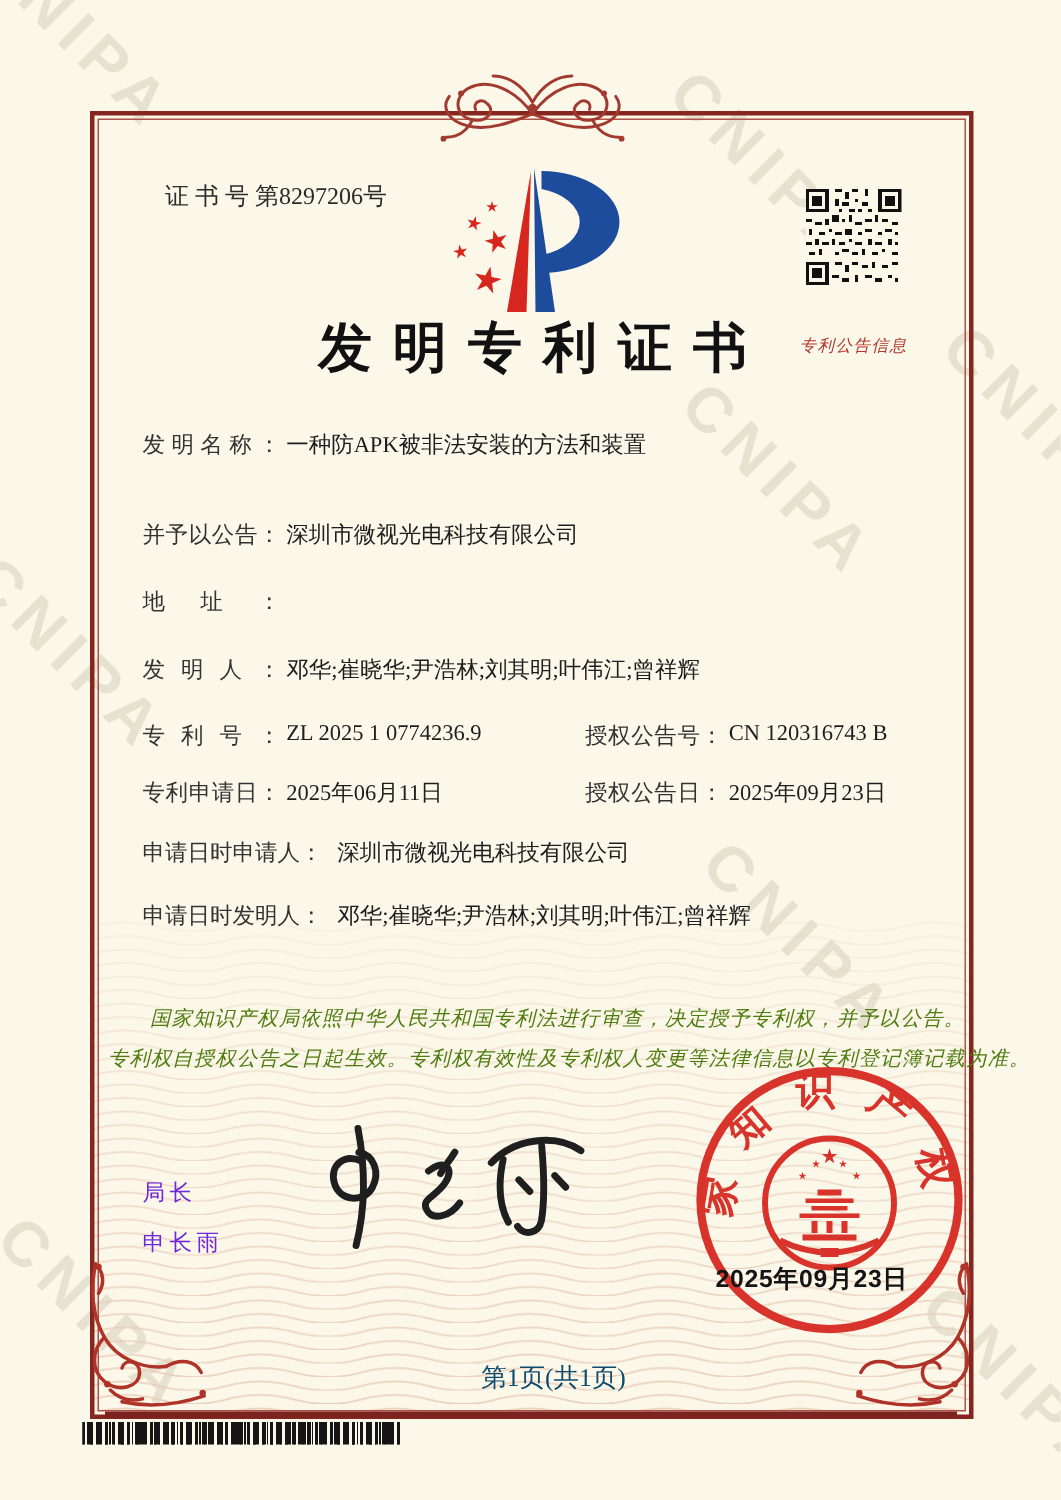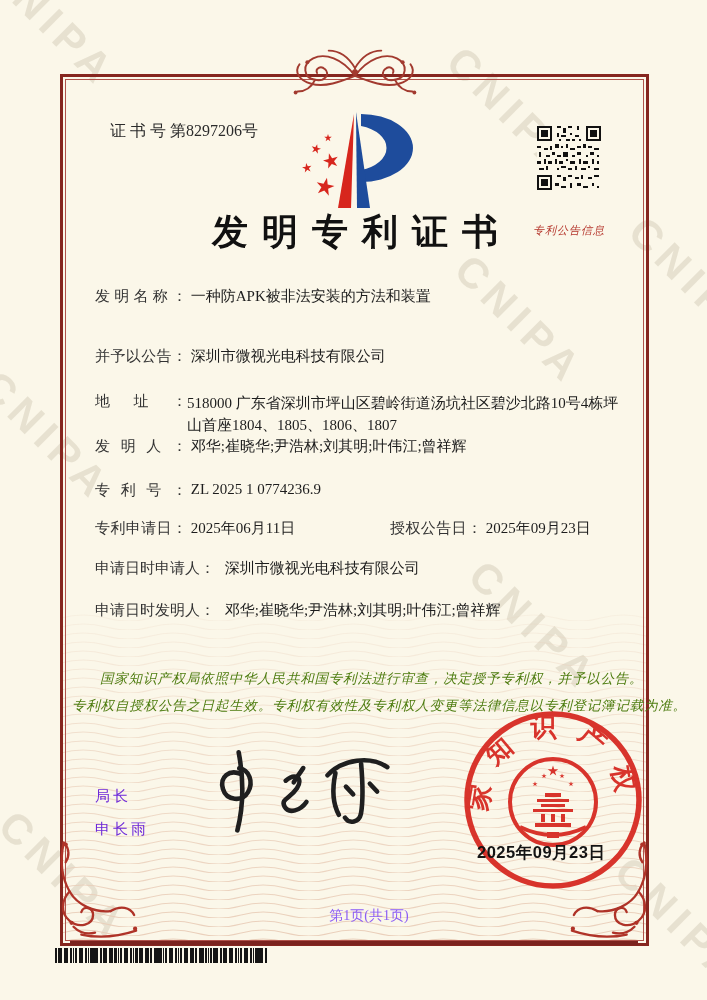--- a/index.html
+++ b/index.html
@@ -33,21 +33,21 @@
        color:#4d7c0f;letter-spacing:0.8px;z-index:3;white-space:nowrap;}
   .sig-block{position:absolute;left:95px;top:779px;z-index:4;
        font-family:"Liberation Sans","DejaVu Sans",sans-serif;font-size:15px;
        color:#6d28d9;letter-spacing:3px;line-height:33px;}
   .seal-date{position:absolute;left:477px;top:842px;z-index:6;
        font-family:"Liberation Sans","DejaVu Sans",sans-serif;
        font-size:16.5px;font-weight:bold;color:#141414;letter-spacing:0.5px;}
   .qr-label{position:absolute;left:521px;top:196px;width:96px;text-align:center;
        font-size:11px;font-style:italic;color:#B5362C;letter-spacing:1px;z-index:3;margin-top:27px;}
   .footer{position:absolute;left:61px;top:907px;width:616px;text-align:center;
-       font-size:14px;color:#8b5cf6;z-index:3;}
+       font-size:17px;color:#0c4a6e;z-index:3;}
   .barcode{position:absolute;left:55px;top:948px;width:212px;height:15px;z-index:3;
        background:
         repeating-linear-gradient(90deg,#151515 0 2px,rgba(0,0,0,0) 2px 5px),
         repeating-linear-gradient(90deg,#151515 0 1px,rgba(0,0,0,0) 1px 3px),
         repeating-linear-gradient(90deg,rgba(0,0,0,0) 0 4px,#151515 4px 6px,rgba(0,0,0,0) 6px 11px);}
   svg{display:block;}
 </style>
 </head>
 <body>
 
@@ -175,31 +175,34 @@
   <span class="val">一种防APK被非法安装的方法和装置</span>
 </div>
 
 <div class="row" style="top:347px">
   <span class="lbl">并予以公告：</span>
   <span class="val">深圳市微视光电科技有限公司</span>
 </div>
 
 <div class="row addr-row" style="top:392px">
   <span class="lbl">地址：</span>
-  <span class="val addr-val">518000 广东省深圳市坪山区碧岭街道汤坑社区碧沙北路10号4栋坪山首座1804、1805、1806、1807</span>
 </div>
 
 <div class="row" style="top:437px">
   <span class="lbl">发明人：</span>
   <span class="val">邓华;崔晓华;尹浩林;刘其明;叶伟江;曾祥辉</span>
 </div>
 
 <div class="row" style="top:481px">
   <span class="lbl">专利号：</span>
   <span class="val">ZL 2025 1 0774236.9</span>
+  <span class="right-pair">
+    <span class="lbl">授权公告号：</span>
+    <span class="val">CN 120316743 B</span>
+  </span>
 </div>
 
 <div class="row" style="top:519px">
   <span class="lbl">专利申请日：</span>
   <span class="val">2025年06月11日</span>
   <span class="right-pair">
     <span class="lbl">授权公告日：</span>
     <span class="val">2025年09月23日</span>
   </span>
 </div>

